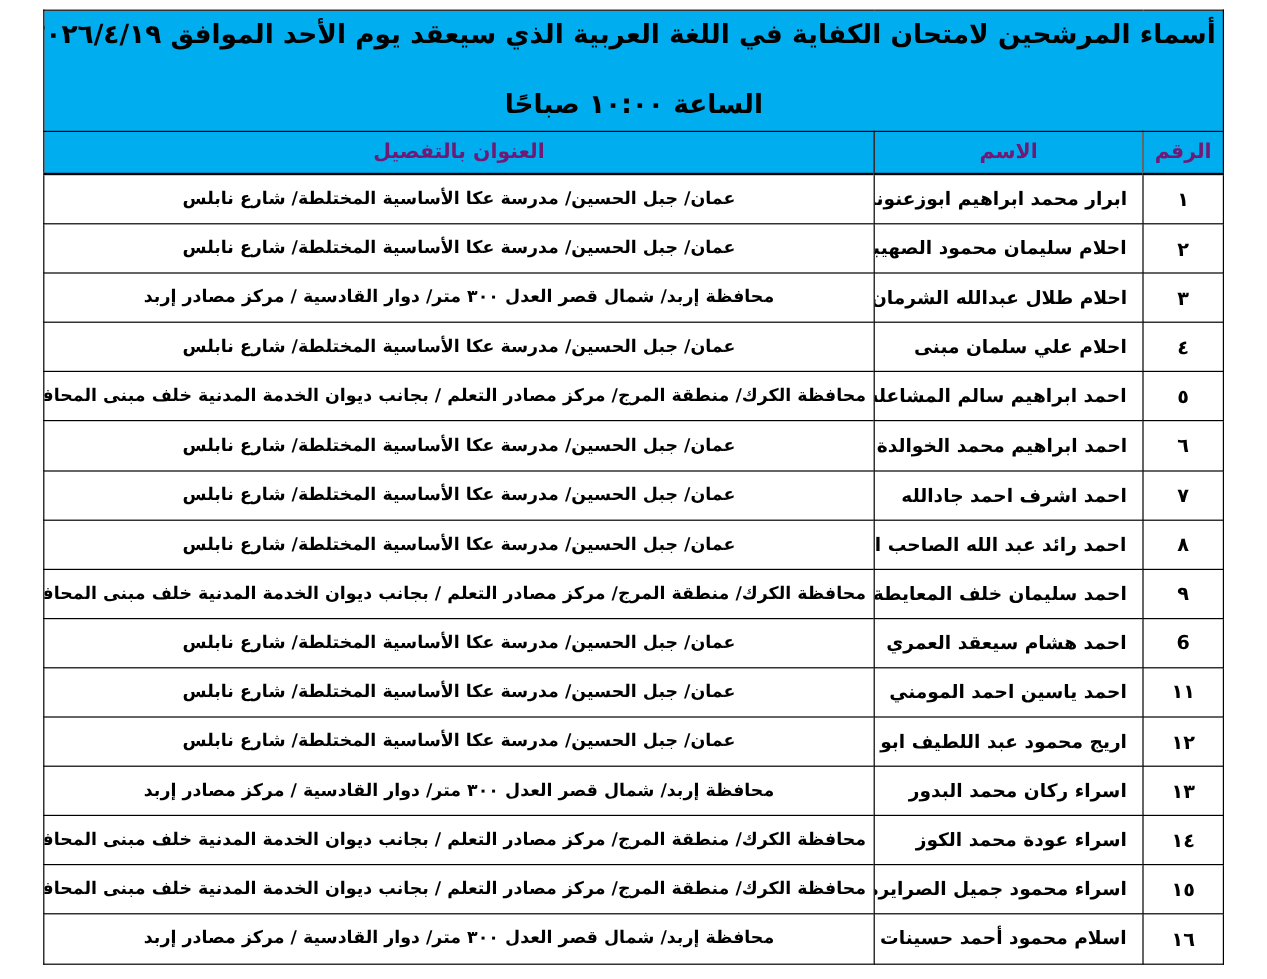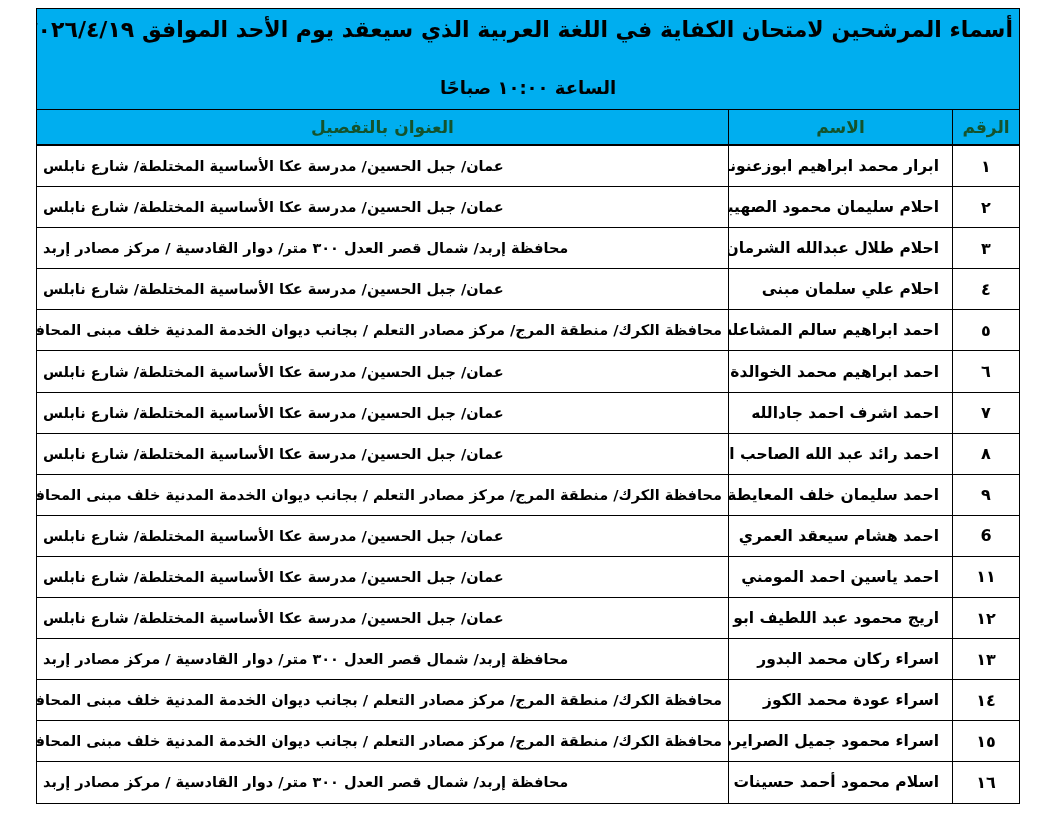--- a/index.html
+++ b/index.html
@@ -32,36 +32,36 @@
   
   th.banner {
     background: #00AEEF;
     color: #ffffff;
     height: 84px;
     border-bottom: 2px solid #000;
     text-align: center;
     padding: 2px 6px;
   }
   .banner-line1 { font-size: 22px; line-height: 38px; }
-  .banner-line2 { font-size: 18px; line-height: 38px; margin-top: 20px; }
+  .banner-line2 { font-size: 22px; line-height: 38px; margin-top: 20px; }
   
   tr.cols th {
     background: #00AEEF;
-    color: #14532d;
+    color: #701a75;
     height: 34px;
     font-size: 17px;
     text-align: center;
     border-bottom: 2px solid #000;
     padding: 0 4px;
   }
   
   tbody td { height: 38.1px; background: #ffffff; }
   td.cell-num  { text-align: center; font-size: 16px; }
   td.cell-name { text-align: right; font-size: 15.5px; padding: 0 13px; }
-  td.cell-addr { text-align: left; font-size: 14.5px; padding: 0 6px; }
+  td.cell-addr { text-align: center; font-size: 14.5px; padding: 0 6px; }
   col.c-num  { width: 67px; }
   col.c-name { width: 224px; }
   col.c-addr { width: auto; }
 </style>
 </head>
 <body>
 
 <div class="page">
   <table class="candidates">
     <colgroup>

